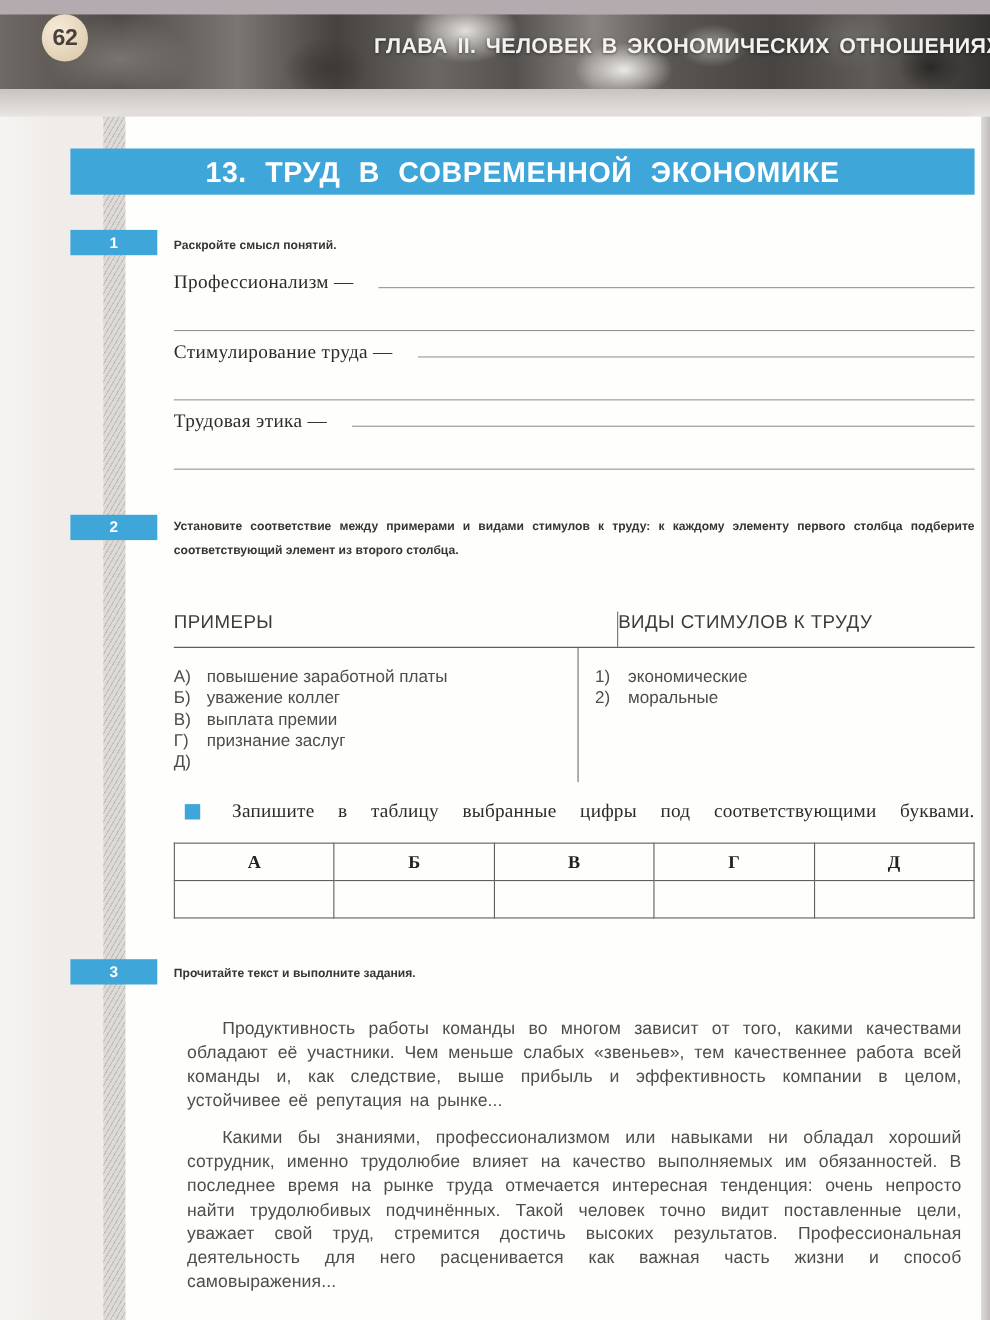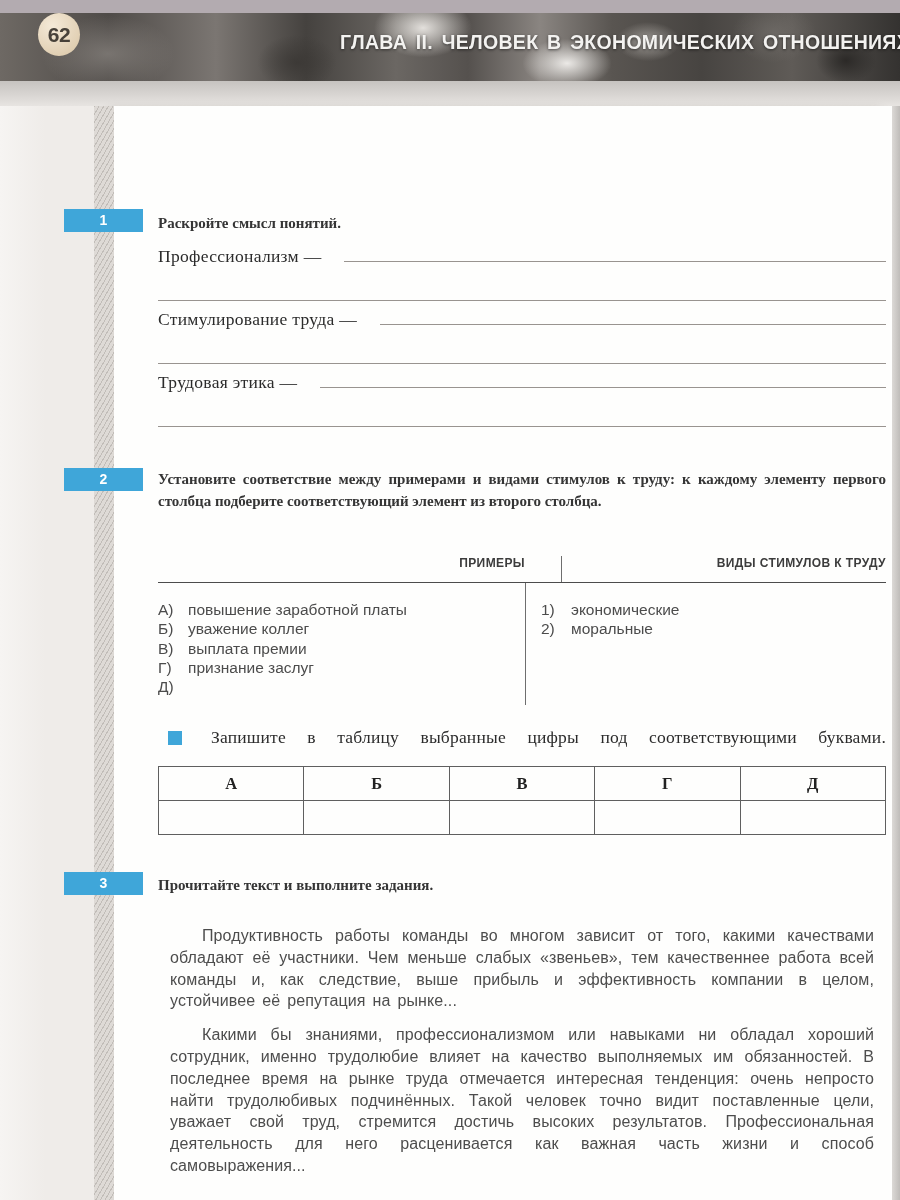--- a/index.html
+++ b/index.html
@@ -35,31 +35,31 @@
   .right-shade{position:absolute;left:892px;top:106px;width:8px;height:1094px;
       background:linear-gradient(90deg,#dcd9d6,#bfbcb9);}
   
   .banner{position:absolute;left:64px;top:135px;width:822px;height:42px;background:#3fa6d9;
       color:#fff;font-weight:bold;font-size:26px;line-height:42px;text-align:center;
       letter-spacing:.5px;word-spacing:9px;}
   .numbox{position:absolute;left:64px;width:79px;height:23px;background:#3fa6d9;color:#fff;
       font-weight:bold;font-size:14px;line-height:23px;text-align:center;}
   
   .col{position:absolute;left:158px;width:728px;}
-  .task-head{font-weight:bold;font-size:15px;color:#353535;line-height:22px;text-align:justify;font-family:Liberation Serif, serif;}
+  .task-head{font-weight:bold;font-size:11px;color:#353535;line-height:22px;text-align:justify;}
   
   .term-row{display:flex;align-items:baseline;font-family:"Liberation Serif",serif;
       font-size:17.5px;color:#2b2b2b;letter-spacing:.3px;gap:13px;}
   .term-row .fill{flex:1;margin-left:10px;border-bottom:1.2px solid #999490;height:14px;}
   .rule{position:absolute;left:158px;width:728px;border-top:1.2px solid #999490;height:0;}
   
   .match{position:absolute;left:158px;top:556px;width:728px;color:#444;}
   .match .hdr{display:grid;grid-template-columns:367px 361px;}
-  .match .hdr > div{font-weight:bold;font-size:12px;color:#3c3c3c;letter-spacing:.4px;
-      text-align:right;padding-bottom:12px;}
+  .match .hdr > div{font-weight:normal;font-size:17px;color:#3c3c3c;letter-spacing:.4px;
+      text-align:left;padding-bottom:12px;}
   .match .hdr > div:last-child{border-left:1.4px solid #6e6e6e;margin-left:36px;}
   .match .hr{border-top:1.6px solid #4c4c4c;}
   .match .bdy{display:grid;grid-template-columns:367px 361px;min-height:122px;}
   .match .bdy > div:last-child{border-left:1.4px solid #6e6e6e;padding-left:15px;}
   .match .bdy{padding-top:0;}
   .mlist{padding-top:17px;font-size:15.5px;line-height:19.3px;color:#4c4c4c;}
   .mrow{display:flex;}
   .mrow .k{width:30px;flex:0 0 30px;}
   
   .instr{position:absolute;left:158px;top:727px;width:728px;display:flex;align-items:flex-start;}
@@ -84,20 +84,21 @@
   <div class="photo-band">
     <div class="chapter-title">ГЛАВА II. ЧЕЛОВЕК В ЭКОНОМИЧЕСКИХ ОТНОШЕНИЯХ</div>
   </div>
   <div class="page-badge">62</div>
   <div class="gray-band"></div>
 
   <div class="sheet"></div>
   <div class="hatch"></div>
   <div class="right-shade"></div>
 
+  <div class="banner">13. ТРУД В СОВРЕМЕННОЙ ЭКОНОМИКЕ</div>
 
   <div class="numbox" style="top:209px">1</div>
   <div class="col task-head" style="top:212px">Раскройте смысл понятий.</div>
 
   <div class="col term-row" style="top:246px">
     <span>Профессионализм —</span>
     <span class="fill"></span>
   </div>
   <div class="rule" style="top:300px"></div>
 

